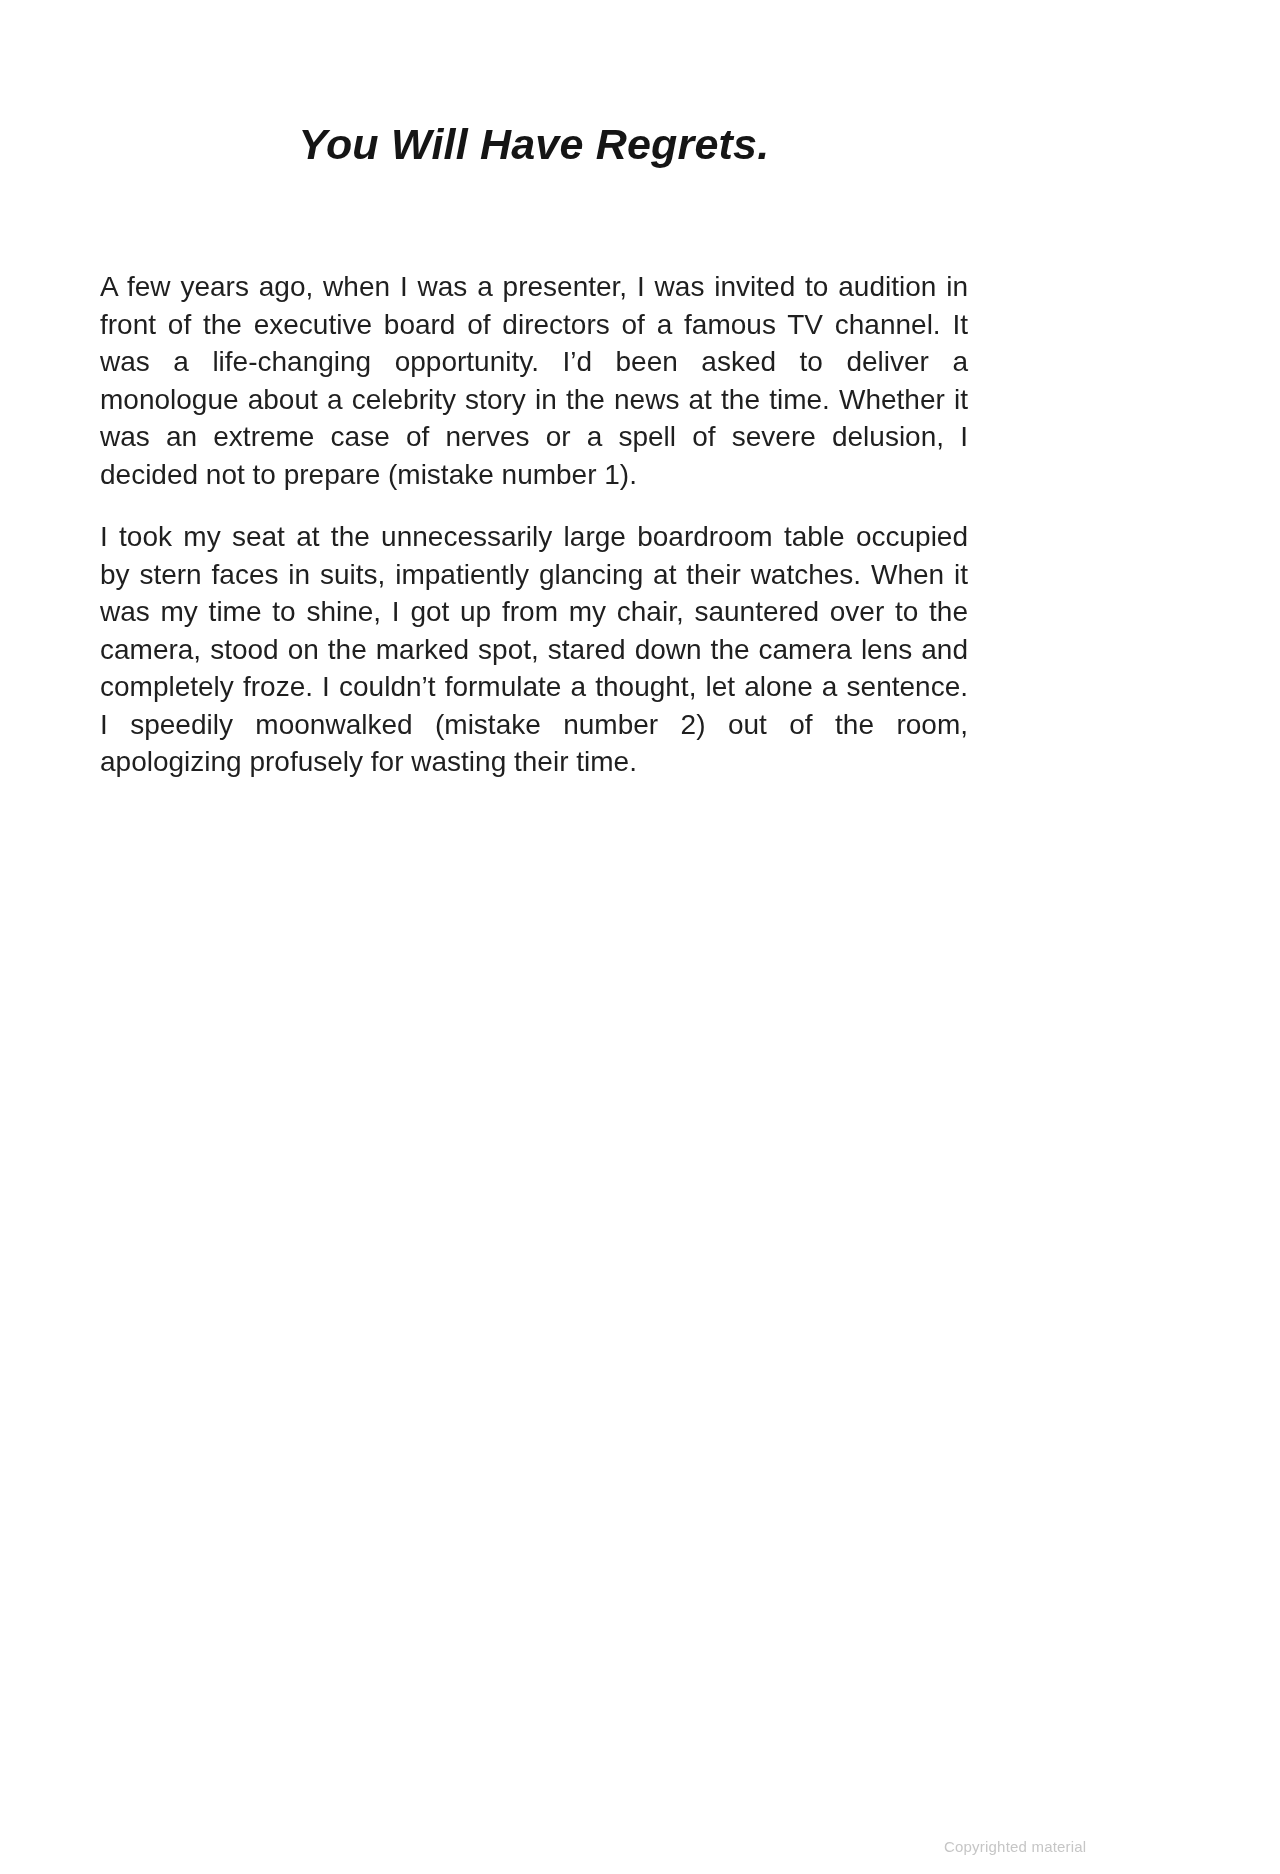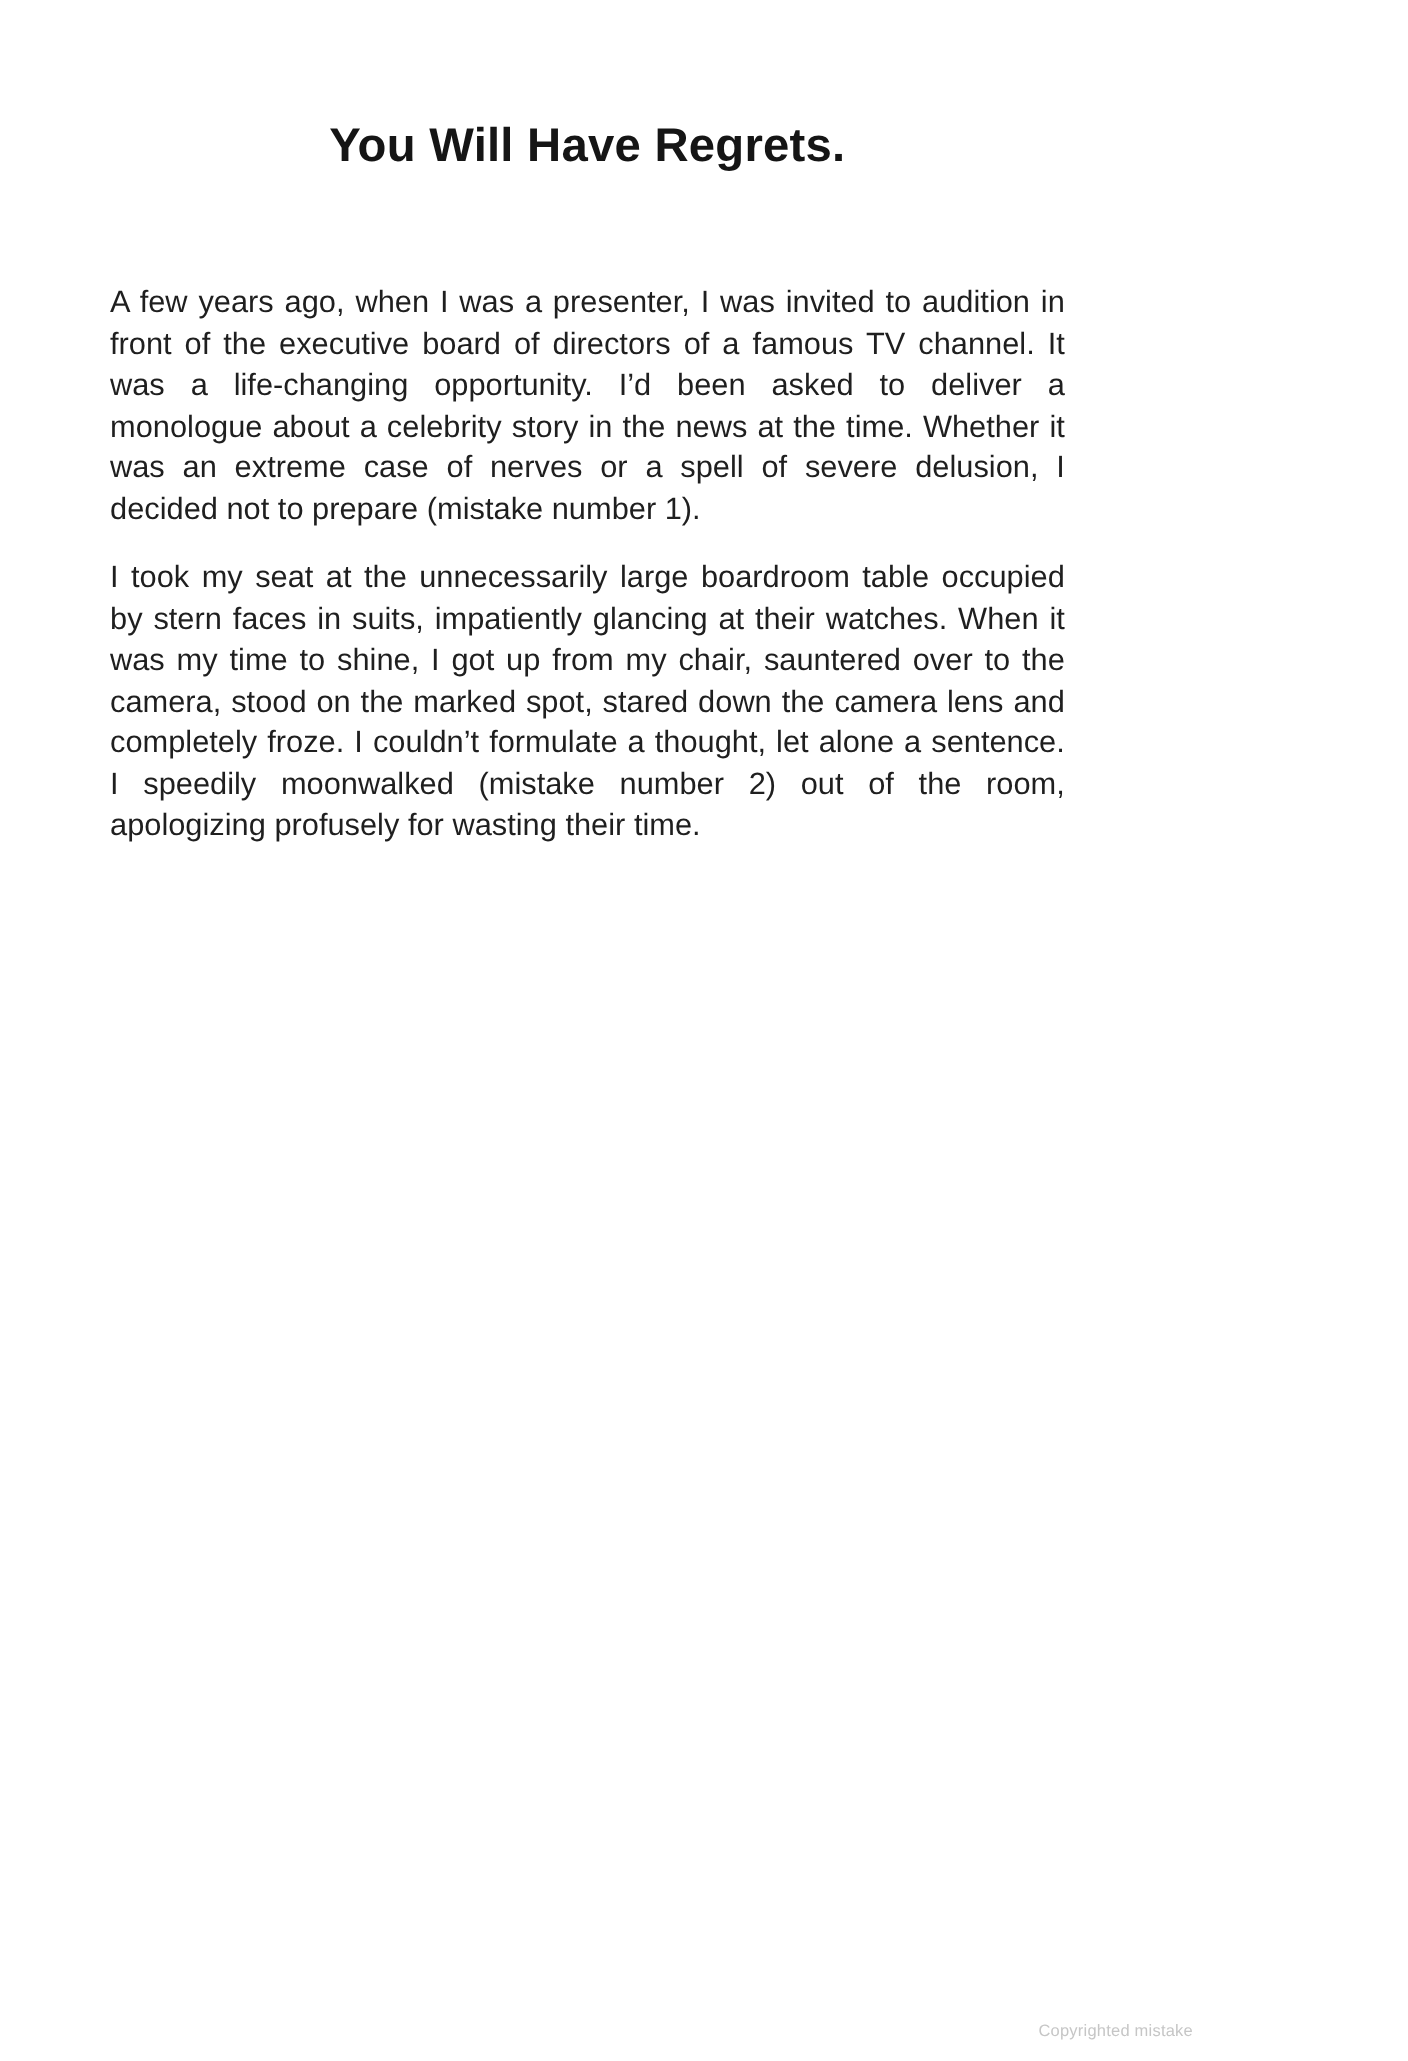--- a/index.html
+++ b/index.html
@@ -16,28 +16,29 @@
       font-family: "Liberation Sans", sans-serif;
     }
     .content {
       position: absolute;
       left: 100px;
       top: 0;
       width: 868px;
       color: #1e1e1e;
     }
     .title {
-      margin: 0;
+      margin: 12px;
       padding-top: 108px;
       font-size: 43px;
       line-height: 1.12;
       font-weight: bold;
       text-align: center;
       color: #151515;
       letter-spacing: 0.2px;
+      font-style: italic;
     }
     .body-text {
       font-size: 28px;
       line-height: 37.5px;
       text-align: justify;
       text-justify: inter-word;
       color: #1f1f1f;
     }
     .body-text p {
       margin: 0 0 25px 0;
@@ -58,14 +59,14 @@
 <body>
 
 <div class="page">
   <div class="content">
     <h1 class="title">You Will Have Regrets.</h1>
     <div class="body-text">
       <p class="first-para">A few years ago, when I was a presenter, I was invited to audition in front of the executive board of directors of a famous TV channel. It was a life-changing opportunity. I’d been asked to deliver a monologue about a celebrity story in the news at the time. Whether it was an extreme case of nerves or a spell of severe delusion, I decided not to prepare (mistake number 1).</p>
       <p>I took my seat at the unnecessarily large boardroom table occupied by stern faces in suits, impatiently glancing at their watches. When it was my time to shine, I got up from my chair, sauntered over to the camera, stood on the marked spot, stared down the camera lens and completely froze. I couldn’t formulate a thought, let alone a sentence. I speedily moonwalked (mistake number 2) out of the room, apologizing profusely for wasting their time.</p>
     </div>
   </div>
-  <div class="footer">Copyrighted mistake</div>
+  <div class="footer">Copyrighted material</div>
 </div>
 
 </body></html>

